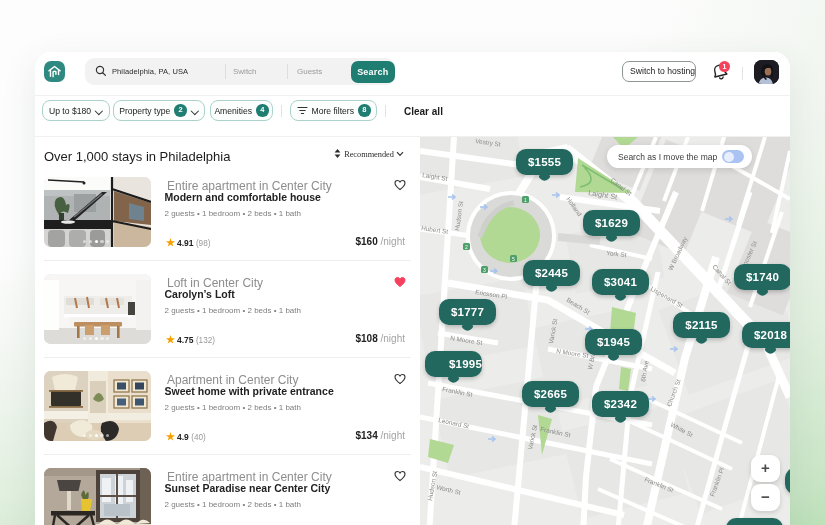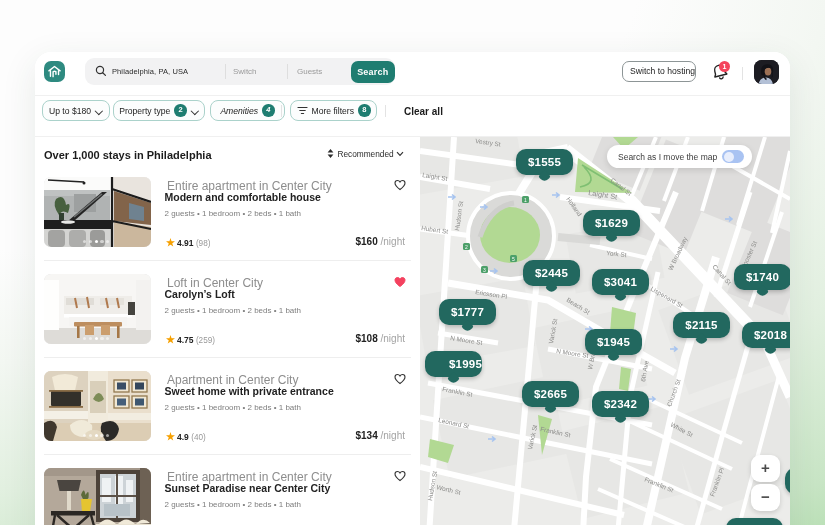--- a/index.html
+++ b/index.html
@@ -39,22 +39,22 @@
 .nbadge { display:inline-block; width:12.5px; height:12.5px; border-radius:50%; background:#1f7d71; color:#fff;
   font-size:7.5px; font-weight:bold; text-align:center; line-height:12px; }
 .caret { width:8px; height:8px; position:relative; }
 .caret:before { content:""; position:absolute; left:1px; top:1px; width:4.6px; height:4.6px; border-right:1.3px solid #333; border-bottom:1.3px solid #333; transform:rotate(45deg); }
 .vdiv { position:absolute; top:9px; width:1px; height:12px; background:#e3e3e3; }
 .clearall { position:absolute; left:369px; top:10px; font-size:10px; font-weight:bold; color:#1c1c1c; }
 
 
 .list { position:absolute; left:0; top:85px; width:385px; height:415px; background:#fff; }
 .sortrow { position:absolute; left:9px; top:7px; width:367px; height:22px; }
-.sorttitle { position:absolute; left:0; top:4.5px; font-size:11px; font-weight:bold; color:#1c1c1c; }
-.sortsel { position:absolute; right:7px; top:4.5px; font-size:8.3px; color:#2b2b2b; }
+.sorttitle { position:absolute; left:0; top:4.5px; font-size:13px; font-weight:normal; color:#1c1c1c; }
+.sortsel { position:absolute; right:7px; top:4.5px; font-size:8.3px; color:#2b2b2b;font-family:Liberation Serif, serif; }
 .lcard { position:absolute; left:9px; width:367px; height:70px; }
 .lphoto { position:absolute; left:0; top:0; width:107px; height:70px; border-radius:7px; overflow:hidden; background:#ddd; }
 .ldots { position:absolute; left:39px; bottom:4px; display:flex; gap:2.6px; }
 .ldots i { width:3.2px; height:3.2px; border-radius:50%; background:rgba(255,255,255,.55); }
 .ldots i.on { background:#fff; }
 .ltag { position:absolute; left:123px; top:2px; font-size:12px; color:#8d8d8d; }
 .ltitle { position:absolute; left:120.5px; top:14px; font-size:10.5px; font-weight:bold; color:#222; }
 .lspec { position:absolute; left:120.5px; top:32px; font-size:8px; color:#7d7d7d; }
 .lrate { position:absolute; left:122px; top:60px; font-size:8.5px; color:#222; font-weight:bold; }
 .lrate .cnt { color:#999; font-weight:normal; font-size:8.2px; }
@@ -119,21 +119,21 @@
         <ellipse cx="14" cy="11.5" rx="3.3" ry="4.1" fill="#9c7055"></ellipse>
         <path d="M7.5 15 Q5.5 4 14 4.2 Q21 5 18.6 14.5 Q19.5 17 17.5 18 Q18.3 12.5 17.3 8.2 Q13 6.8 10.5 9.5 Q9.8 12.5 10.3 15.5 Z" fill="#121217"></path>
         <path d="M10.3 13 Q9.5 18 12.5 19.5" fill="none" stroke="#121217" stroke-width="1.6"></path>
       </svg>
     </div>
   </div>
 
   <div class="fbar">
     <div class="chip" style="left:7px; width:68px;">Up to $180 <span class="caret"></span></div>
     <div class="chip" style="left:78px; width:92px;">Property type <span class="nbadge">2</span> <span class="caret"></span></div>
-    <div class="chip" style="left:175px; width:75px;font-style:italic;">Amenities <span class="nbadge">4</span></div>
+    <div class="chip" style="left:175px; width:63px;">Amenities <span class="nbadge">4</span></div>
     <div class="vdiv" style="left:246px;"></div>
     <div class="vdiv" style="left:349.5px;"></div>
     <div class="chip" style="left:255px; width:87px;">
       <svg width="11" height="9" viewBox="0 0 11 9">
           <path d="M1 1.5 H10 M2.8 4.5 H8.2 M4.4 7.5 H6.6" stroke="#333" stroke-width="1.2" stroke-linecap="round"></path>
         </svg>
       More filters <span class="nbadge">8</span></div>
     <div class="clearall">Clear all</div>
   </div>
 
@@ -217,21 +217,21 @@
             <i></i>
             <i></i>
             <i class="on"></i>
             <i></i>
             <i></i>
           </div>
       </div>
       <span class="ltag">Loft in Center City</span>
       <span class="ltitle">Carolyn’s Loft</span>
       <span class="lspec">2 guests • 1 bedroom • 2 beds • 1 bath</span>
-      <span class="lrate"><span class="star">★</span>4.75 <span class="cnt">(259)</span></span>
+      <span class="lrate"><span class="star">★</span>4.75 <span class="cnt">(132)</span></span>
       <span class="lprice">$108 <span class="per">/night</span></span>
       <svg class="lheart" width="12" height="12" viewBox="0 0 24 22">
           <path d="M12 20 C5 15 2 11 2 7 C2 4 4.2 2 7 2 C9 2 11 3.2 12 5 C13 3.2 15 2 17 2 C19.8 2 22 4 22 7 C22 11 19 15 12 20 Z" fill="#f4415f" stroke="#f4415f" stroke-width="2"></path>
         </svg>
     </div>
     <div class="lsep" style="top:220px;"></div>
 
     <div class="lcard" style="top:234px;">
       <div class="lphoto">
         <svg width="107" height="70" viewBox="0 0 107 70">

